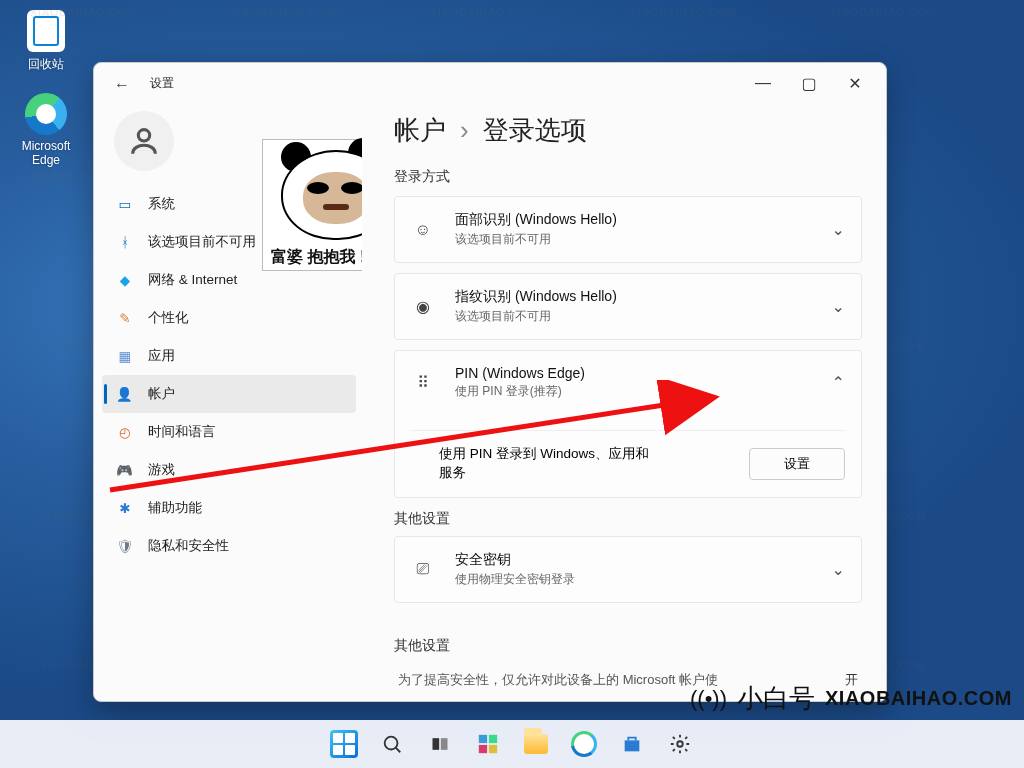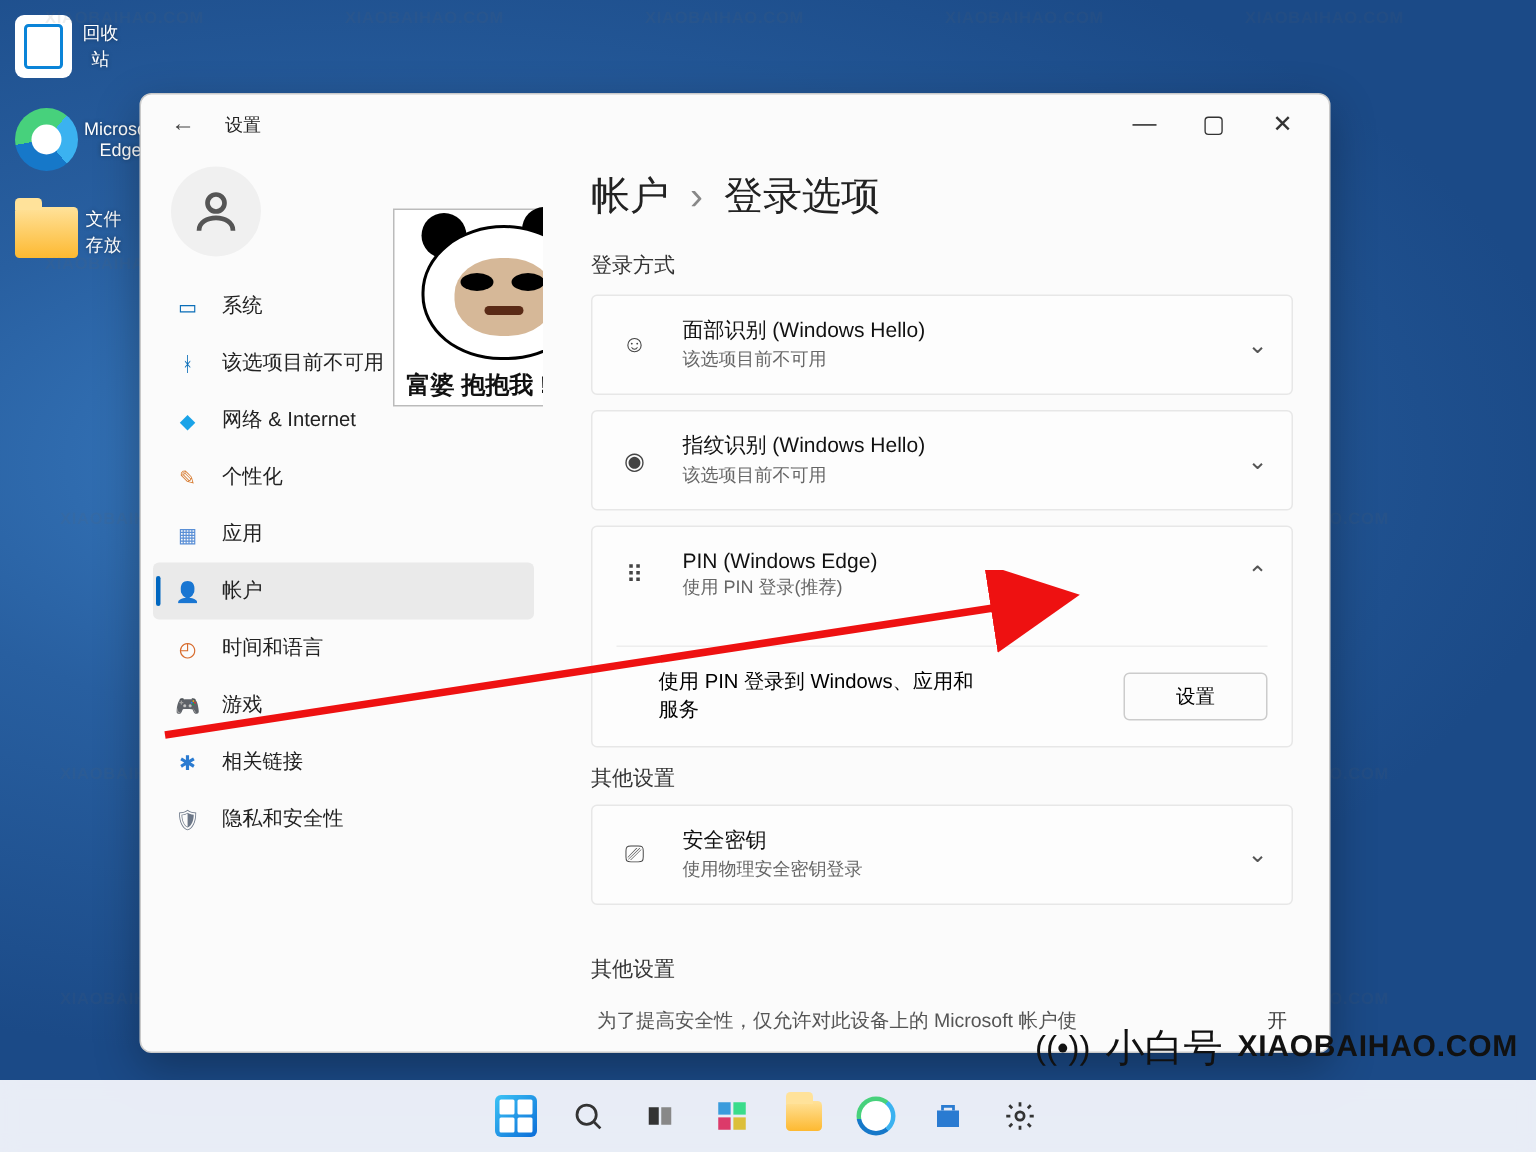--- a/index.html
+++ b/index.html
@@ -19,21 +19,21 @@
   z-index: 2;
 }
 .wm-layer span {
   position: absolute;
   color: #666; font-size: 11px; letter-spacing: .5px; font-weight: 600;
   white-space: nowrap;
 }
 
 
 .desktop-icons { position: absolute; top: 10px; left: 10px; display: flex; flex-direction: column; gap: 20px; z-index: 1; }
-.dicon { width: 72px; display: flex; align-items: center; gap: 4px; color: #fff; cursor: pointer; }
+.dicon { width: 72px; display: flex; flex-direction: column; align-items: center; gap: 4px; color: #fff; cursor: pointer; }
 .dicon .glyph { width: 42px; height: 42px; display: flex; align-items: center; justify-content: center; font-size: 30px; }
 .dicon .lbl { font-size: 12px; text-align: center; text-shadow: 0 0 3px rgba(0,0,0,.4);}
 .recycle { background: #fff; border-radius: 6px; width: 38px; height: 42px; position: relative;}
 .recycle::after { content:''; position:absolute; inset:6px; border:2px solid #0a84d8; border-radius:3px;}
 .edge-ico { width:42px; height:42px; border-radius:50%; background: conic-gradient(#47d17c 0 40deg,#3bb2f0 40deg 140deg,#1678c9 140deg 260deg,#47d17c 260deg 360deg); display:flex; align-items:center; justify-content:center;}
 .edge-ico::after{content:''; width:20px;height:20px;border-radius:50%;background:#fff;}
 .folder-ico{ width:42px;height:34px;background:linear-gradient(#ffe29a,#fdb931);border-radius:3px;position:relative;}
 .folder-ico::before{content:'';position:absolute;top:-6px;left:0;width:18px;height:8px;background:#ffe29a;border-radius:3px 3px 0 0;}
 .wechat-ico{ width:42px;height:42px;display:flex;gap:-6px;}
 .wechat-ico span{display:block;border-radius:50%;}
@@ -157,26 +157,20 @@
         <div class="recycle"></div>
       </div>
     <div class="lbl">回收站</div>
   </div>
   <div class="dicon">
     <div class="glyph">
         <div class="edge-ico"></div>
       </div>
     <div class="lbl">Microsoft Edge</div>
   </div>
-  <div class="dicon">
-    <div class="glyph">
-        <div class="folder-ico"></div>
-      </div>
-    <div class="lbl">文件存放</div>
-  </div>
 </div>
 
 <div class="window">
   <div class="titlebar">
     <div class="back">←</div>
     <div class="title">设置</div>
     <div class="spacer"></div>
     <div class="wbtn">—</div>
     <div class="wbtn">▢</div>
     <div class="wbtn close">✕</div>
@@ -233,21 +227,21 @@
         <li>
             <span class="nicon" style="color:#d76a2b">◴</span>
             <span>时间和语言</span>
           </li>
         <li>
             <span class="nicon" style="color:#888">🎮</span>
             <span>游戏</span>
           </li>
         <li>
             <span class="nicon" style="color:#2a7bd1">✱</span>
-            <span>相关链接</span>
+            <span>辅助功能</span>
           </li>
         <li>
             <span class="nicon" style="color:#6b7687">🛡</span>
             <span>隐私和安全性</span>
           </li>
 
       </ul>
     </div>
 
     <div class="content">

